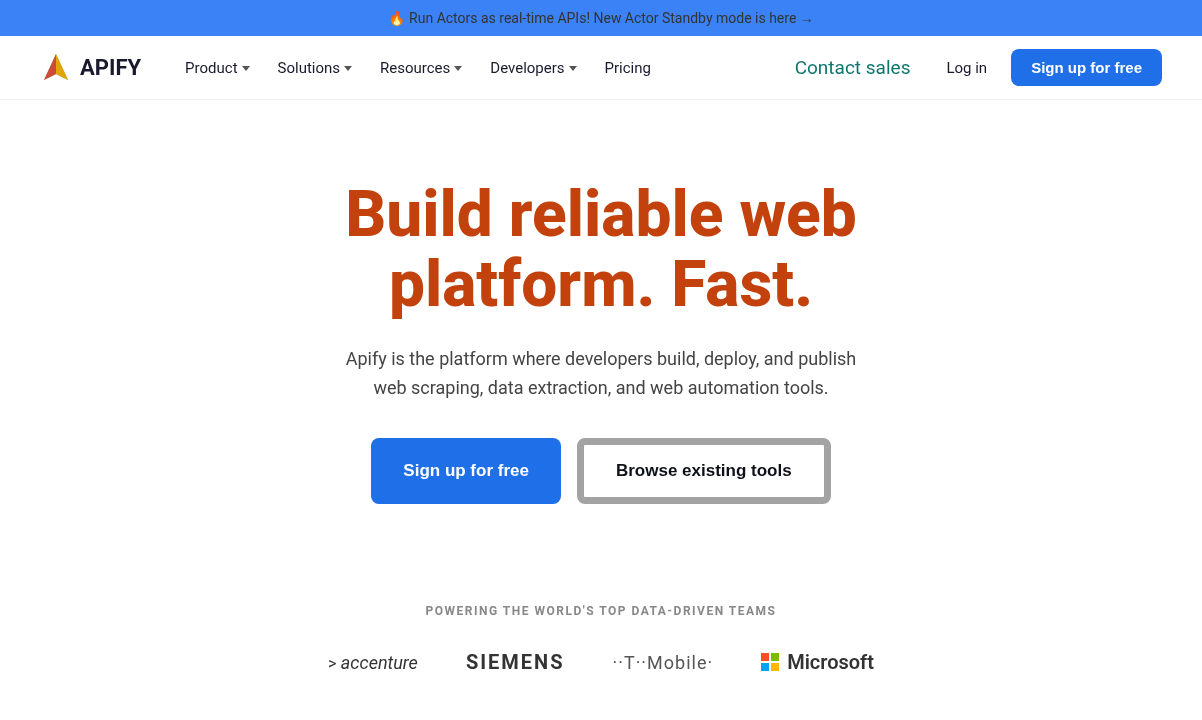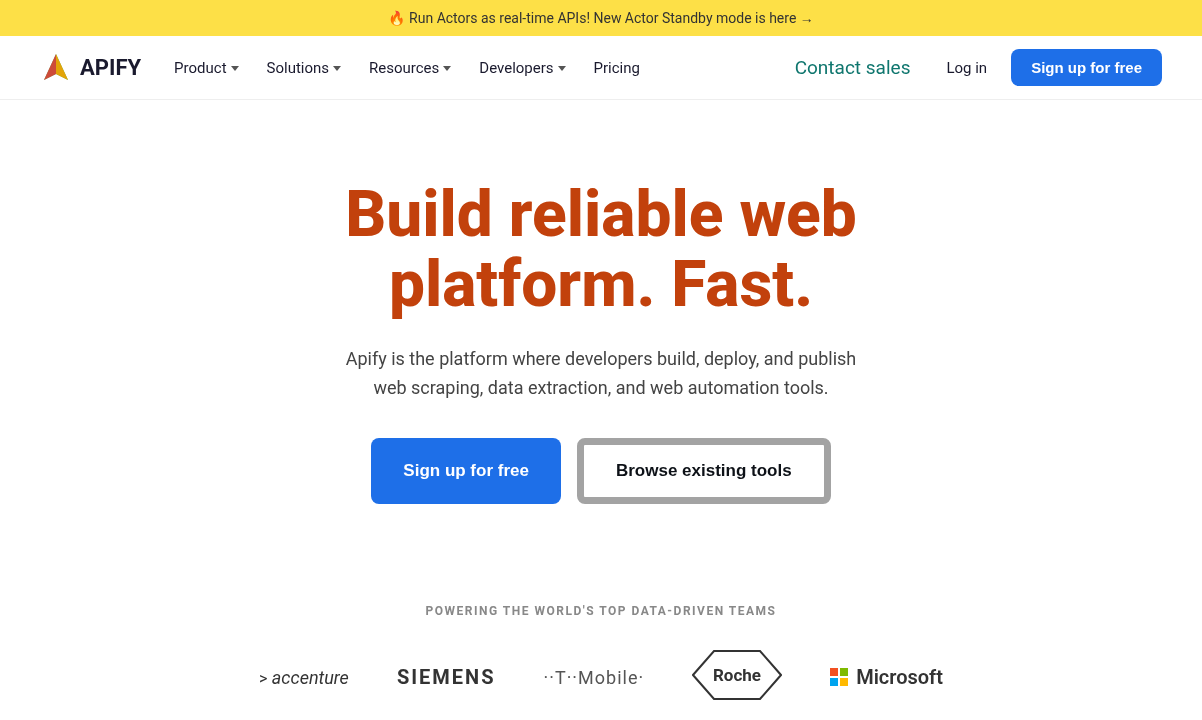--- a/index.html
+++ b/index.html
@@ -1,20 +1,20 @@
 <!DOCTYPE html>
 <html><head>
   <meta charset="utf-8">
   <style>
     * { margin: 0; padding: 0; box-sizing: border-box; }
     body { font-family: -apple-system, BlinkMacSystemFont, 'Segoe UI', Roboto, sans-serif; background: #fff; color: #1a1a2e; }
 
     
     .top-banner {
-      background: #fde047;
+      background: #3b82f6;
       text-align: center;
       padding: 10px 20px;
       font-size: 14px;
       color: #333;
     }
 
     
     nav {
       display: flex;
       align-items: center;
@@ -24,21 +24,21 @@
       background: #fff;
     }
     .logo {
       display: flex;
       align-items: center;
       gap: 8px;
       font-size: 22px;
       font-weight: 700;
       color: #1a1a2e;
       text-decoration: none;
-      margin-right: 21px;
+      margin-right: 32px;
     }
     .logo-icon {
       width: 32px;
       height: 32px;
     }
     .nav-links {
       display: flex;
       align-items: center;
       gap: 4px;
       flex: 1;
@@ -244,26 +244,20 @@
     </div>
 
     <div>
       <span style="font-size:20px; font-weight:700; letter-spacing:2px; color:#333;">SIEMENS</span>
     </div>
 
     <div>
       <span style="font-size:18px; color:#555; letter-spacing:1px;">··T··Mobile·</span>
     </div>
 
-    <div>
-      <svg width="90" height="50" viewBox="0 0 90 50">
-        <polygon points="22,1 68,1 89,25 68,49 22,49 1,25" fill="none" stroke="#333" stroke-width="2"></polygon>
-        <text x="45" y="31" text-anchor="middle" font-size="17" font-weight="700" fill="#333">Roche</text>
-      </svg>
-    </div>
 
     <div style="display:flex; align-items:center; gap:8px;">
       <div class="ms-grid">
         <span></span>
           <span></span>
           <span></span>
           <span></span>
       </div>
       <span style="font-size:20px; font-weight:600; color:#333;">Microsoft</span>
     </div>

